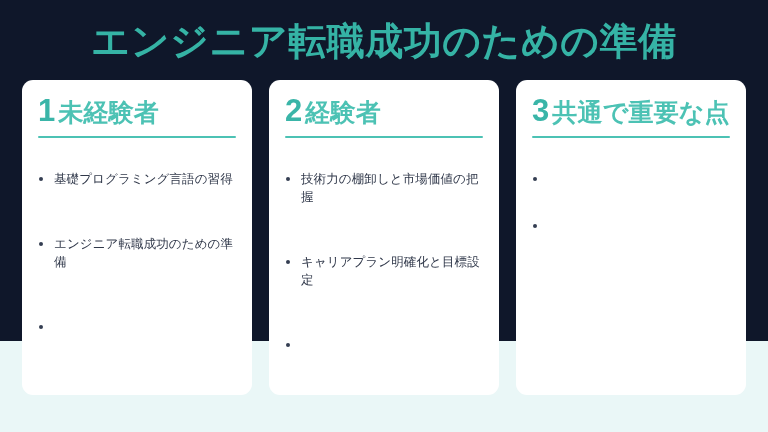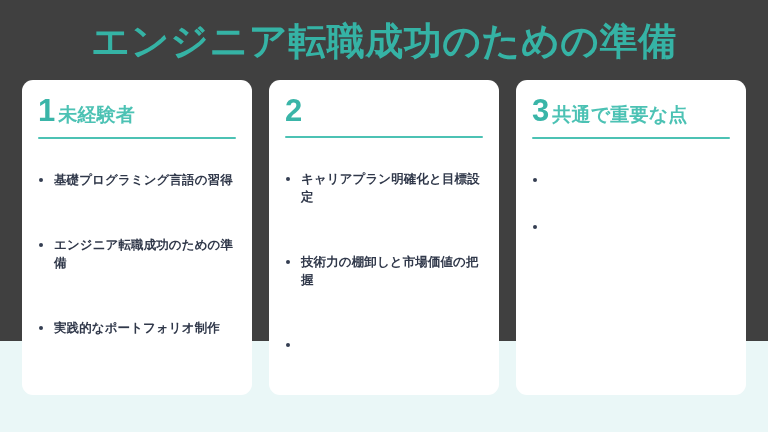--- a/index.html
+++ b/index.html
@@ -12,21 +12,21 @@
     overflow: hidden;
     background: #eaf7f7;
     font-family: "Liberation Sans", "DejaVu Sans", sans-serif;
     -webkit-font-smoothing: antialiased;
   }
   .slide {
     position: relative;
     width: 768px;
     height: 341px;
     box-sizing: border-box;
-    background: #404040;
+    background: #0f172a;
   }
   .slide-title {
     position: absolute;
     top: 17px;
     left: 0;
     width: 768px;
     text-align: center;
     font-size: 38px;
     line-height: 48px;
     font-weight: bold;
@@ -60,37 +60,36 @@
     white-space: nowrap;
   }
   .card-num {
     font-size: 31px;
     line-height: 34px;
     font-weight: bold;
     color: #3ab5a8;
     margin-right: 3px;
   }
   .card-title {
-    font-size: 19px;
+    font-size: 25px;
     line-height: 28px;
     font-weight: bold;
     color: #4cc2b4;
     letter-spacing: 0.2px;
   }
   .card-rule {
     height: 2px;
     background: #4cc2b4;
     margin: 8px 2px 0 2px;
     border-radius: 1px;
   }
   .card-list {
     list-style: none;
     margin: 0;
     padding: 32px 0 0 0;
-    font-weight: bold;
   }
   .card-list li {
     position: relative;
     padding-left: 18px;
     margin-bottom: 47px;
     font-size: 12.5px;
     line-height: 18px;
     color: #30384a;
     letter-spacing: 0.1px;
   }
@@ -126,38 +125,38 @@
         <li>
           <span class="bullet"></span>
           <span>基礎プログラミング言語の習得</span>
         </li>
         <li>
           <span class="bullet"></span>
           <span>エンジニア転職成功のための準備</span>
         </li>
         <li>
           <span class="bullet"></span>
-          <span>実践的なポートフォリオ制作</span>
         </li>
       </ul>
     </div>
 
     <div class="card">
       <div class="card-head">
         <span class="card-num">2</span>
+        <span class="card-title">経験者</span>
       </div>
       <div class="card-rule"></div>
       <ul class="card-list">
         <li>
           <span class="bullet"></span>
-          <span>キャリアプラン明確化と目標設定</span>
+          <span>技術力の棚卸しと市場価値の把握</span>
         </li>
         <li>
           <span class="bullet"></span>
-          <span>技術力の棚卸しと市場価値の把握</span>
+          <span>キャリアプラン明確化と目標設定</span>
         </li>
         <li>
           <span class="bullet"></span>
         </li>
       </ul>
     </div>
 
     <div class="card">
       <div class="card-head">
         <span class="card-num">3</span>

